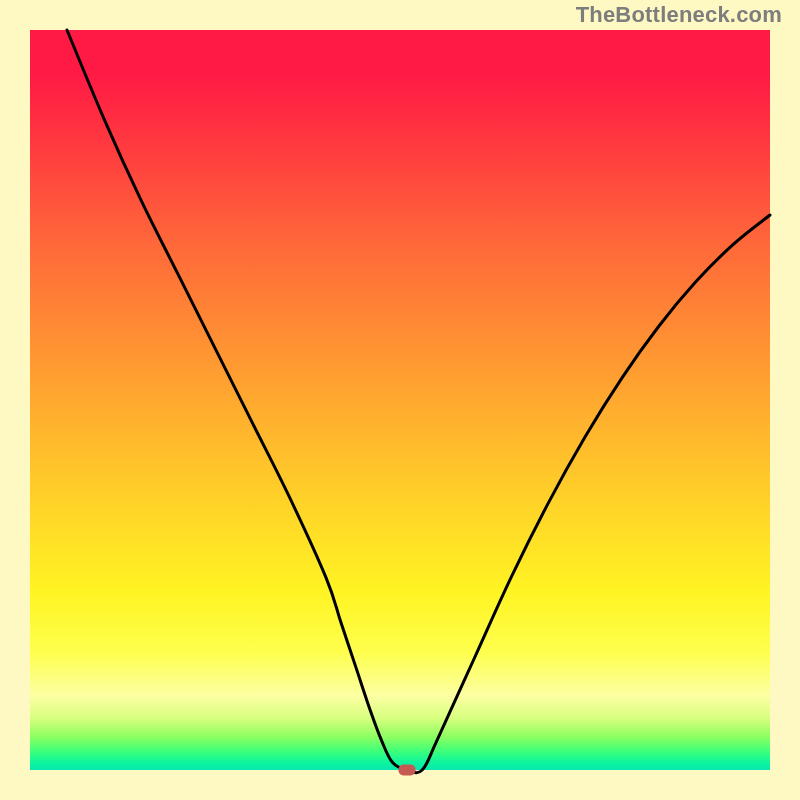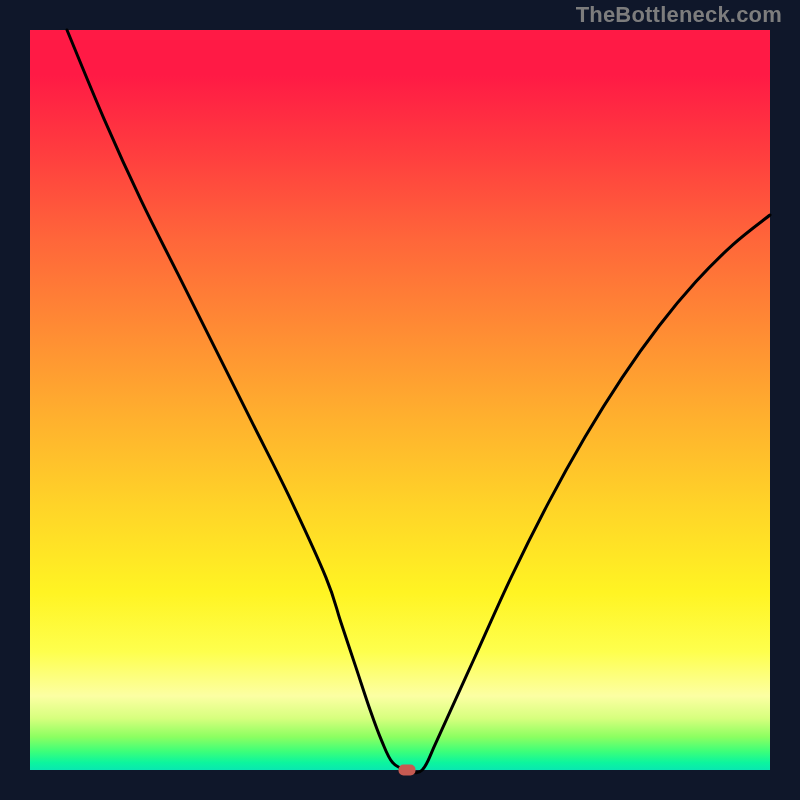--- a/index.html
+++ b/index.html
@@ -8,21 +8,21 @@
     width: 800px;
     height: 800px;
     background: #000;
     overflow: hidden;
     font-family: Arial, Helvetica, sans-serif;
   }
   .frame {
     position: relative;
     width: 800px;
     height: 800px;
-    background: #0f172a;
+    background: #fef9c3;
   }
   .watermark {
     position: absolute;
     top: 2px;
     right: 18px;
     color: #7d7d7d;
     font-size: 22px;
     font-weight: 600;
     letter-spacing: 0.2px;
   }

